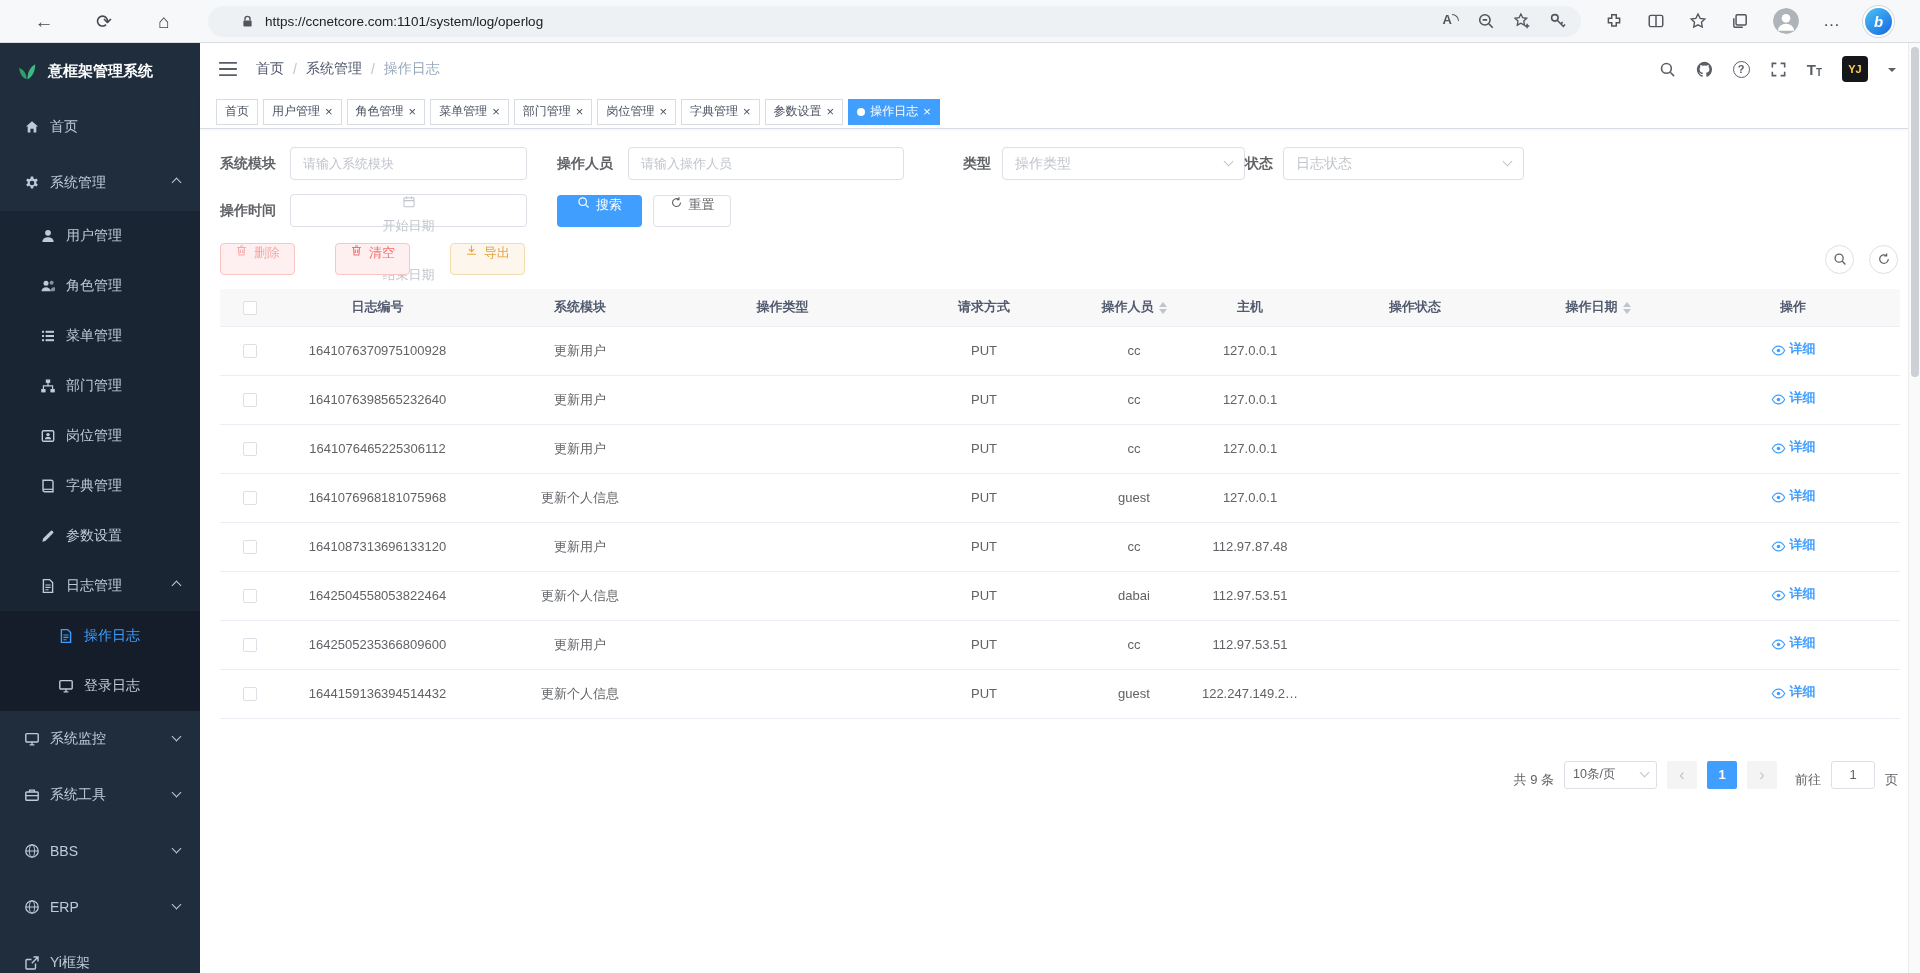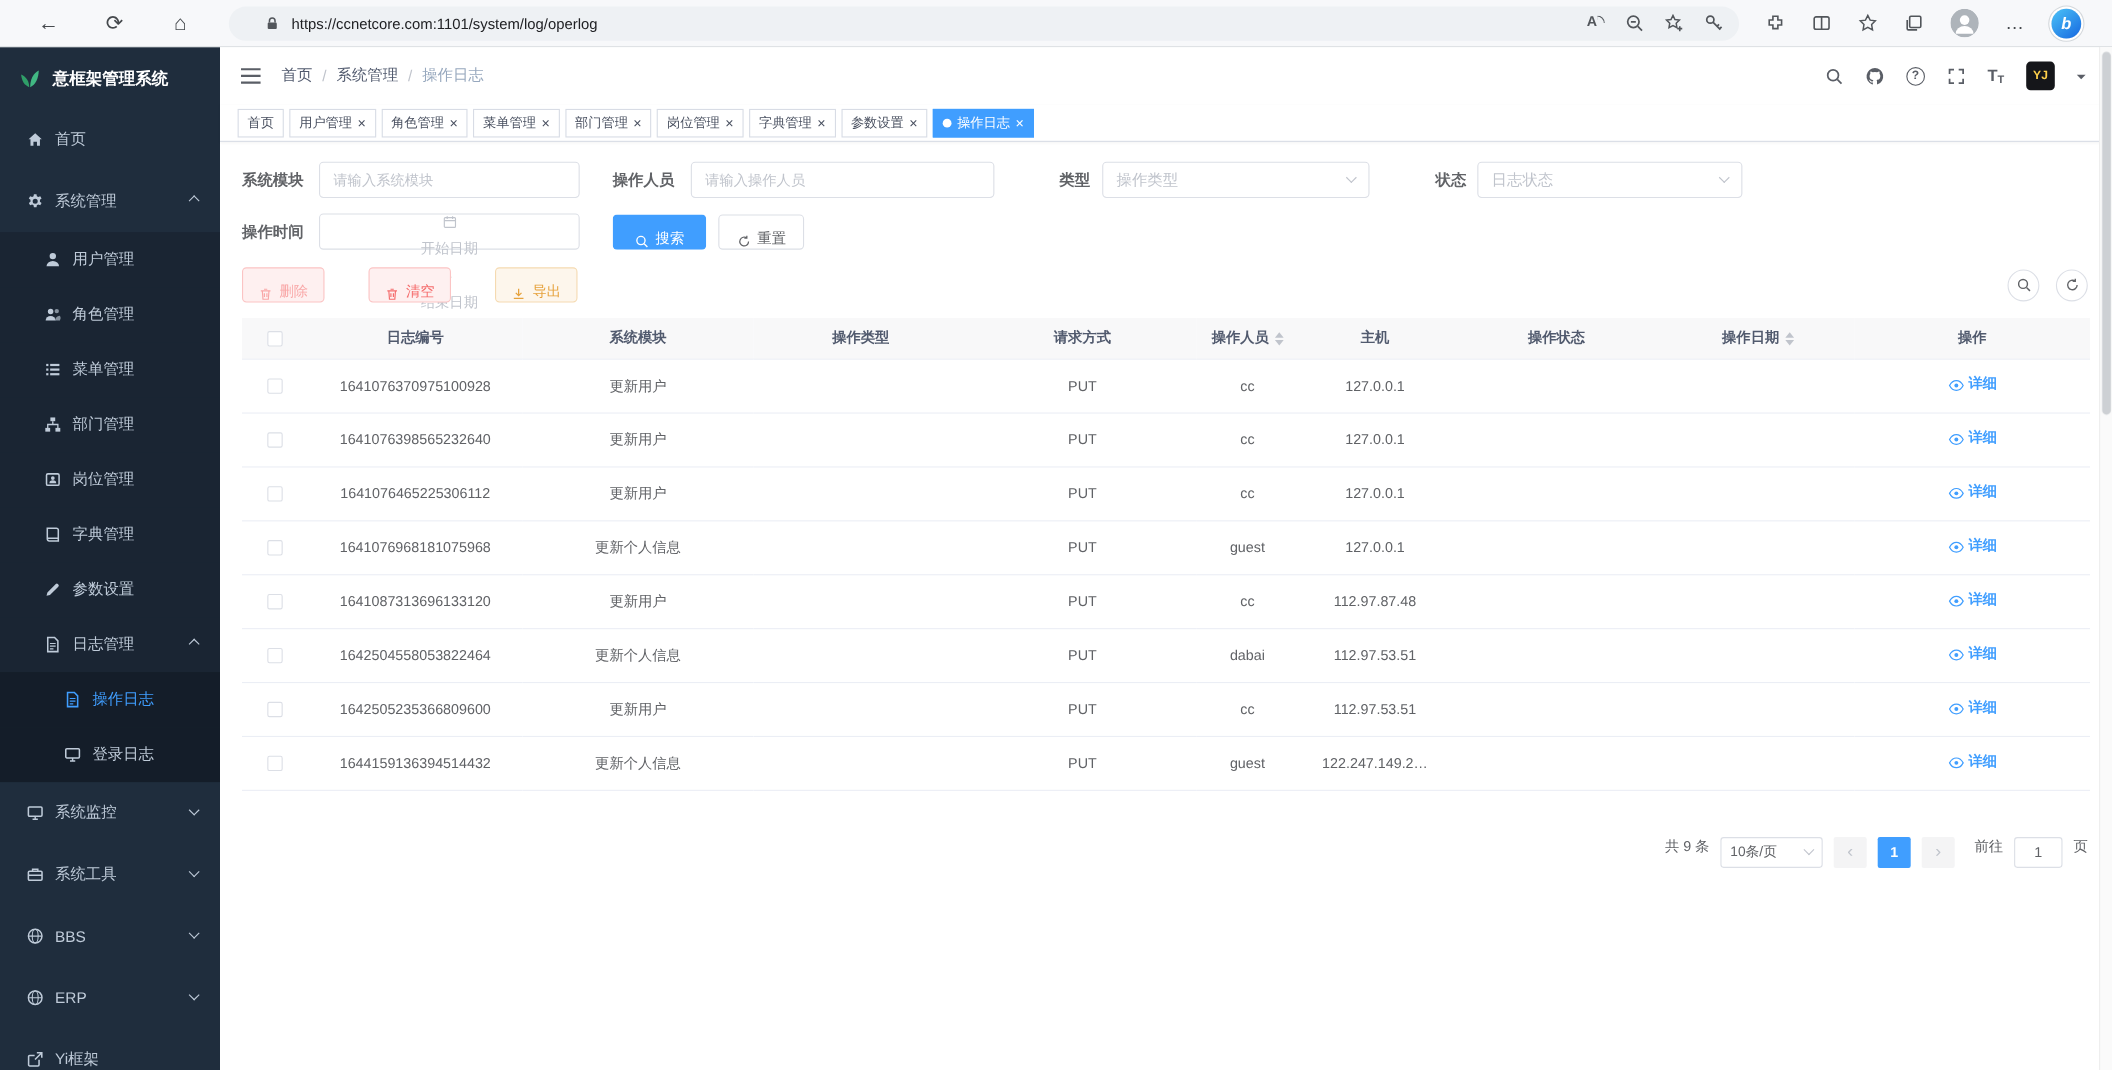--- a/index.html
+++ b/index.html
@@ -93,21 +93,21 @@
   .esel .ph { font-size:14px; color:#c0c4cc; }
   .sel-caret { width:7px; height:7px; border-right:1.4px solid #c0c4cc; border-bottom:1.4px solid #c0c4cc;
     transform:rotate(45deg); margin-top:-4px; flex:none; }
   .datebox { height:33px; border:1px solid #dcdfe6; border-radius:4px; background:#fff;
     display:flex; align-items:center; padding:0 10px; gap:8px;flex-direction:column; }
   .datebox .ph { font-size:13px; color:#c0c4cc; }
   .datebox .sep { font-size:13px; color:#606266; padding:0 6px; }
   .dic { width:14px; height:14px; color:#c0c4cc; display:inline-flex; }
   .dic svg { width:100%; height:100%; }
 
-  .btn { height:32px; border-radius:4px; display:inline-flex; align-items:flex-end; justify-content:center;
+  .btn { height:32px; border-radius:4px; display:inline-flex; align-items:flex-start; justify-content:center;
     gap:6px; font-size:13px; cursor:pointer; border:1px solid transparent; padding:0 14px; flex:none;
     font-family:"Liberation Sans","DejaVu Sans",sans-serif; }
   .btn .bicon { width:13px; height:13px; display:inline-flex; }
   .btn .bicon svg { width:100%; height:100%; }
   .btn-primary { background:#409eff; color:#fff; }
   .btn-default { background:#fff; border-color:#dcdfe6; color:#606266; }
   .btn-danger-dis { background:#fef0f0; border-color:#fbc4c4; color:#f9a7a7; cursor:not-allowed; }
   .btn-danger { background:#fef0f0; border-color:#fbc4c4; color:#f56c6c; }
   .btn-warning { background:#fdf6ec; border-color:#f5dab1; color:#e6a23c; }
 
@@ -127,21 +127,21 @@
   .cb { display:inline-block; width:14px; height:14px; border:1px solid #dcdfe6; border-radius:2px;
     background:#fff; vertical-align:middle; cursor:pointer; }
   .sorters { display:inline-flex; flex-direction:column; margin-left:5px; vertical-align:middle; gap:2px; cursor:pointer; }
   .s-up { width:0; height:0; border:4px solid transparent; border-bottom:5px solid #c0c4cc; border-top:none; }
   .s-down { width:0; height:0; border:4px solid transparent; border-top:5px solid #c0c4cc; border-bottom:none; }
   .detail-link { color:#409eff; display:inline-flex; align-items:flex-end; gap:4px; cursor:pointer;font-weight:bold; }
   .ic-eye { width:15px; height:15px; display:inline-flex; }
   .ic-eye svg { width:100%; height:100%; }
 
   
-  .pagination { display:flex; align-items:flex-start; justify-content:flex-end; margin-top:42px;
+  .pagination { display:flex; align-items:flex-end; justify-content:flex-end; margin-top:42px;
     font-size:13px; color:#606266; gap:10px; }
   .pg-size { width:93px; height:28px; border:1px solid #dcdfe6; border-radius:3px; background:#fff;
     display:flex; align-items:center; justify-content:space-between; padding:0 8px; font-size:12.5px; cursor:pointer; }
   .pg-btn { width:30px; height:28px; background:#f4f4f5; border-radius:2px; display:flex; align-items:center;
     justify-content:center; color:#c0c4cc; font-size:16px; cursor:pointer; }
   .pg-cur { width:30px; height:28px; background:#409eff; color:#fff; border-radius:2px; display:flex;
     align-items:center; justify-content:center; font-weight:700; cursor:pointer; }
   .pg-goto-input { width:44px; height:28px; border:1px solid #dcdfe6; border-radius:3px; text-align:center;
     font-size:13px; color:#606266; outline:none; }
 
@@ -510,21 +510,21 @@
       <div class="filter-row">
         <span class="flabel" style="width:70px">系统模块</span>
         <input class="einput" style="width: 237px;" placeholder="请输入系统模块">
         <span class="flabel" style="width:71px;margin-left:30px">操作人员</span>
         <input class="einput" style="width: 276px;" placeholder="请输入操作人员">
         <span class="flabel" style="width:39px;margin-left:59px">类型</span>
         <div class="esel" style="width:243px">
           <span class="ph">操作类型</span>
           <span class="sel-caret"></span>
         </div>
-        <span class="flabel" style="width:38px;margin-left:60px">状态</span>
+        <span class="flabel" style="width:38px;">状态</span>
         <div class="esel" style="width:241px">
           <span class="ph">日志状态</span>
           <span class="sel-caret"></span>
         </div>
       </div>
 
       <div class="filter-row" style="margin-bottom:16px">
         <span class="flabel" style="width:70px">操作时间</span>
         <div class="datebox" style="width:237px">
           <span class="dic">

